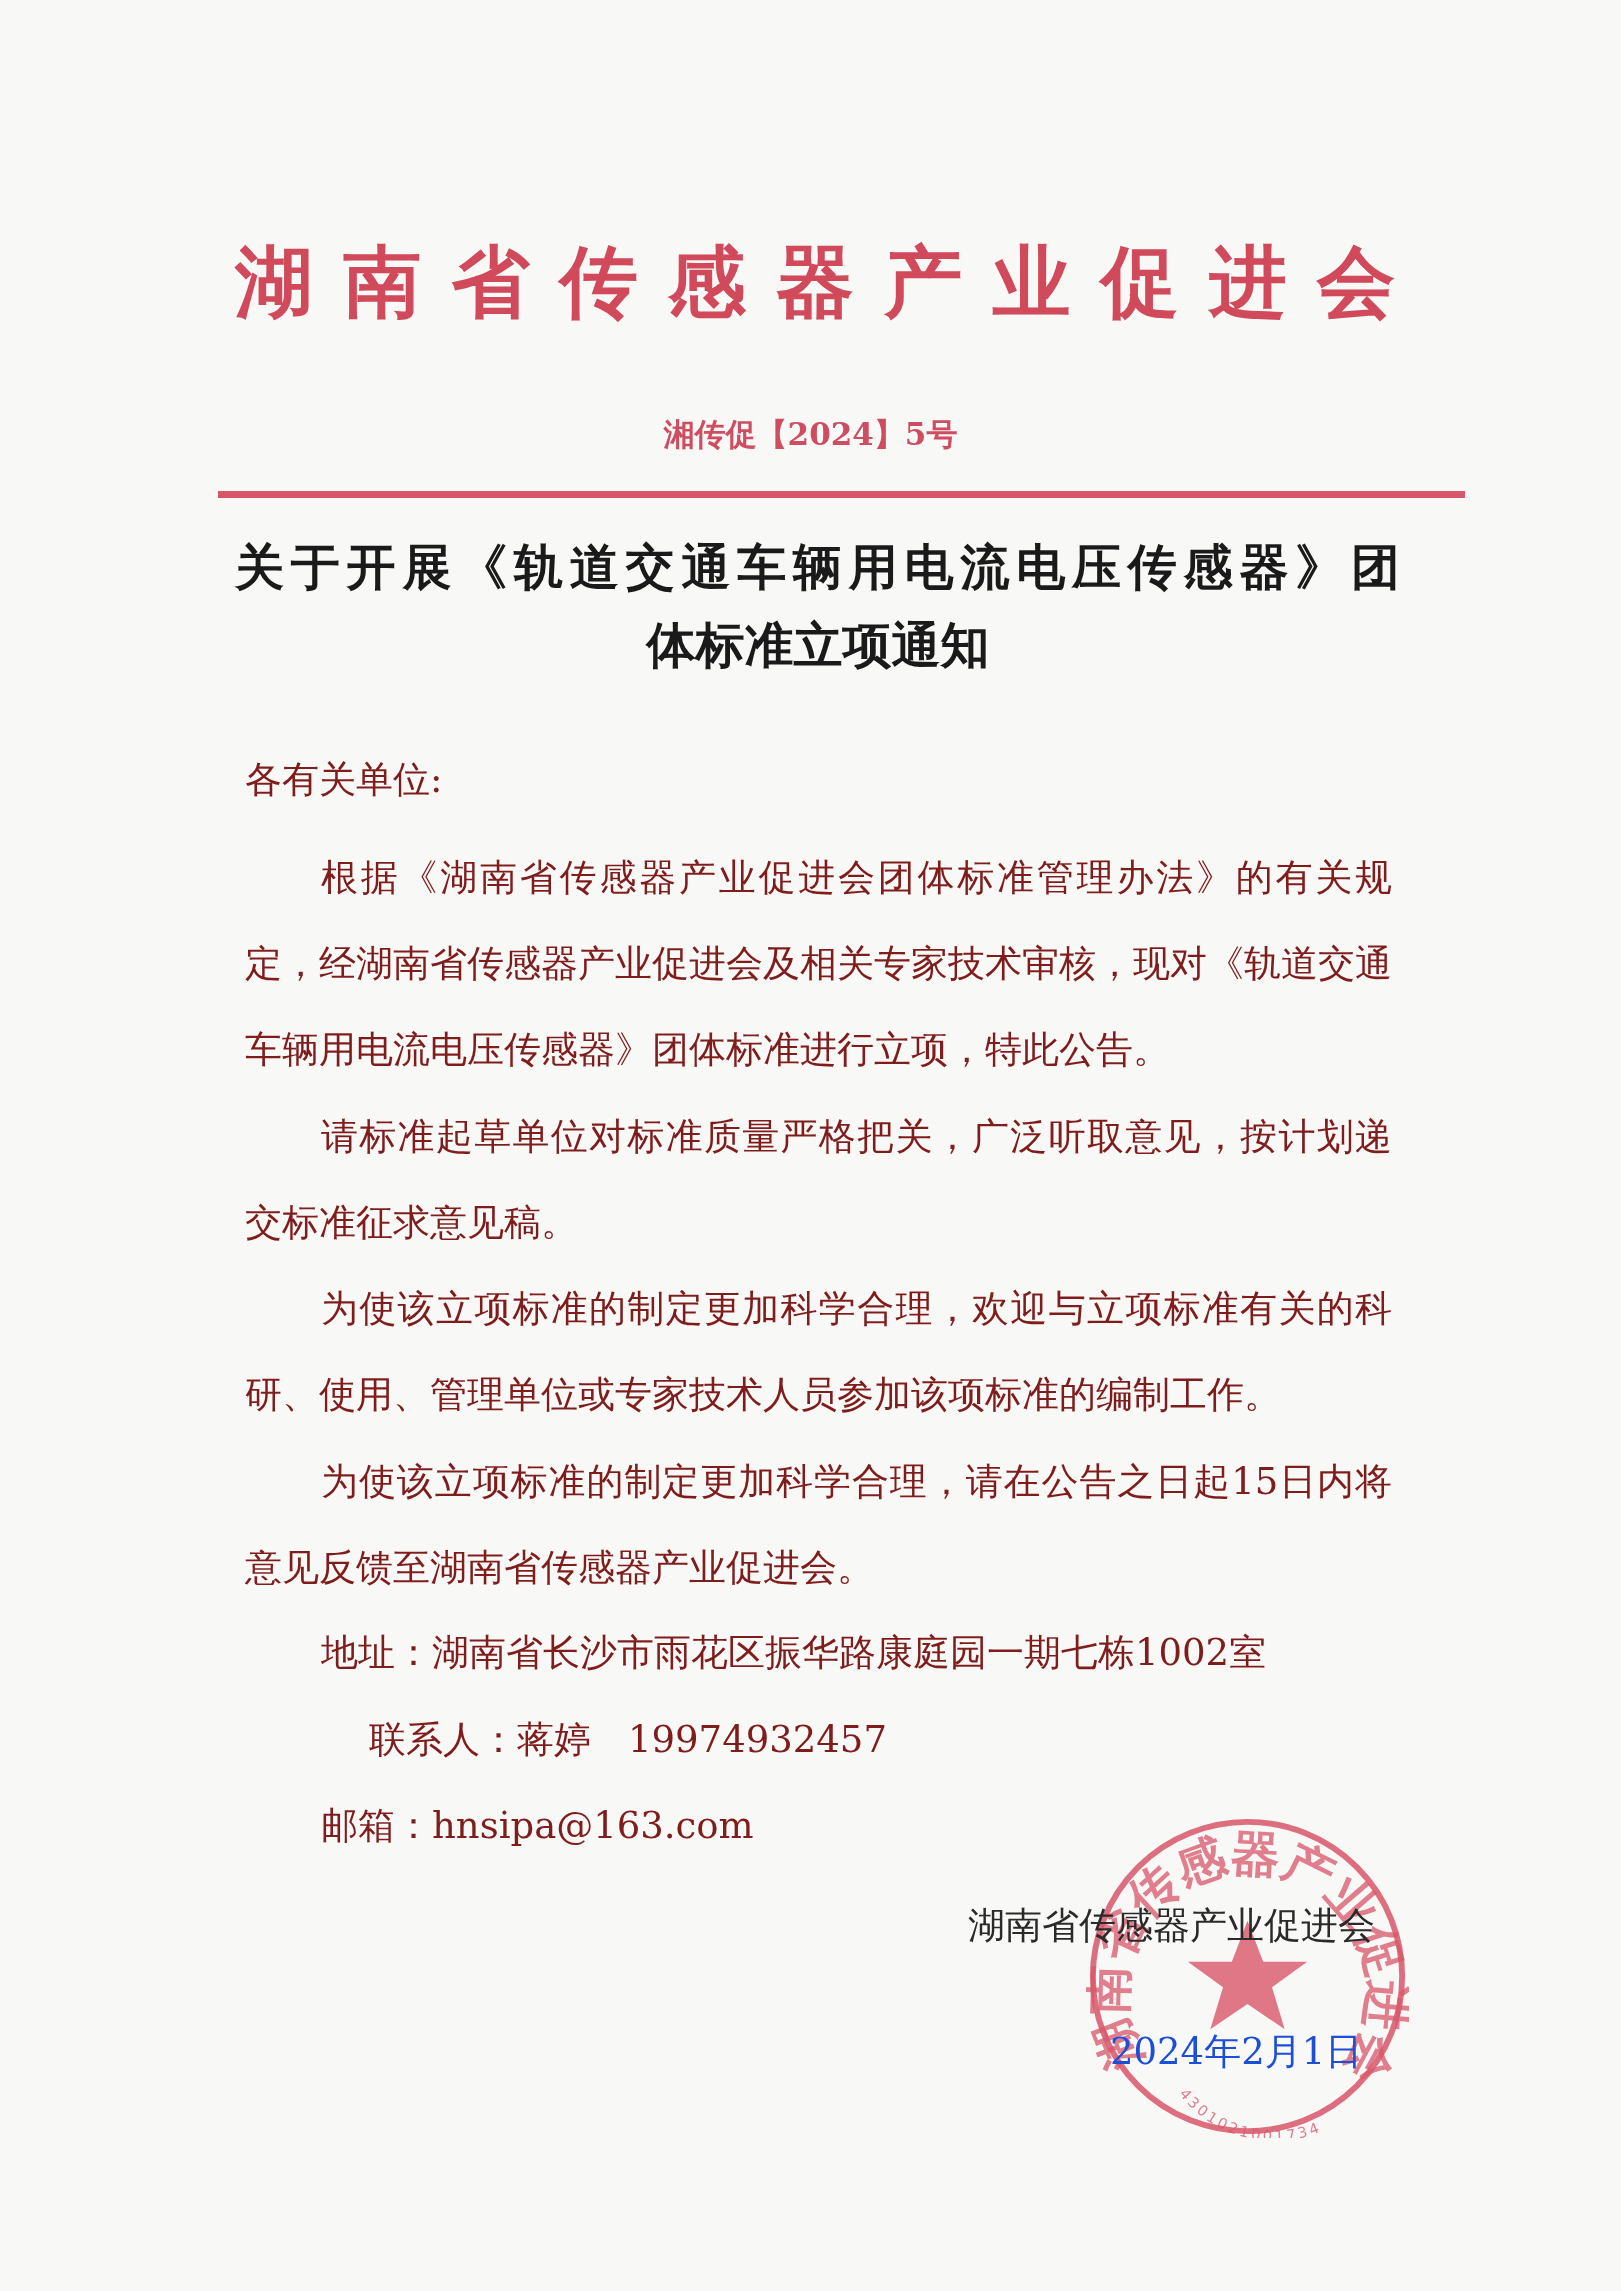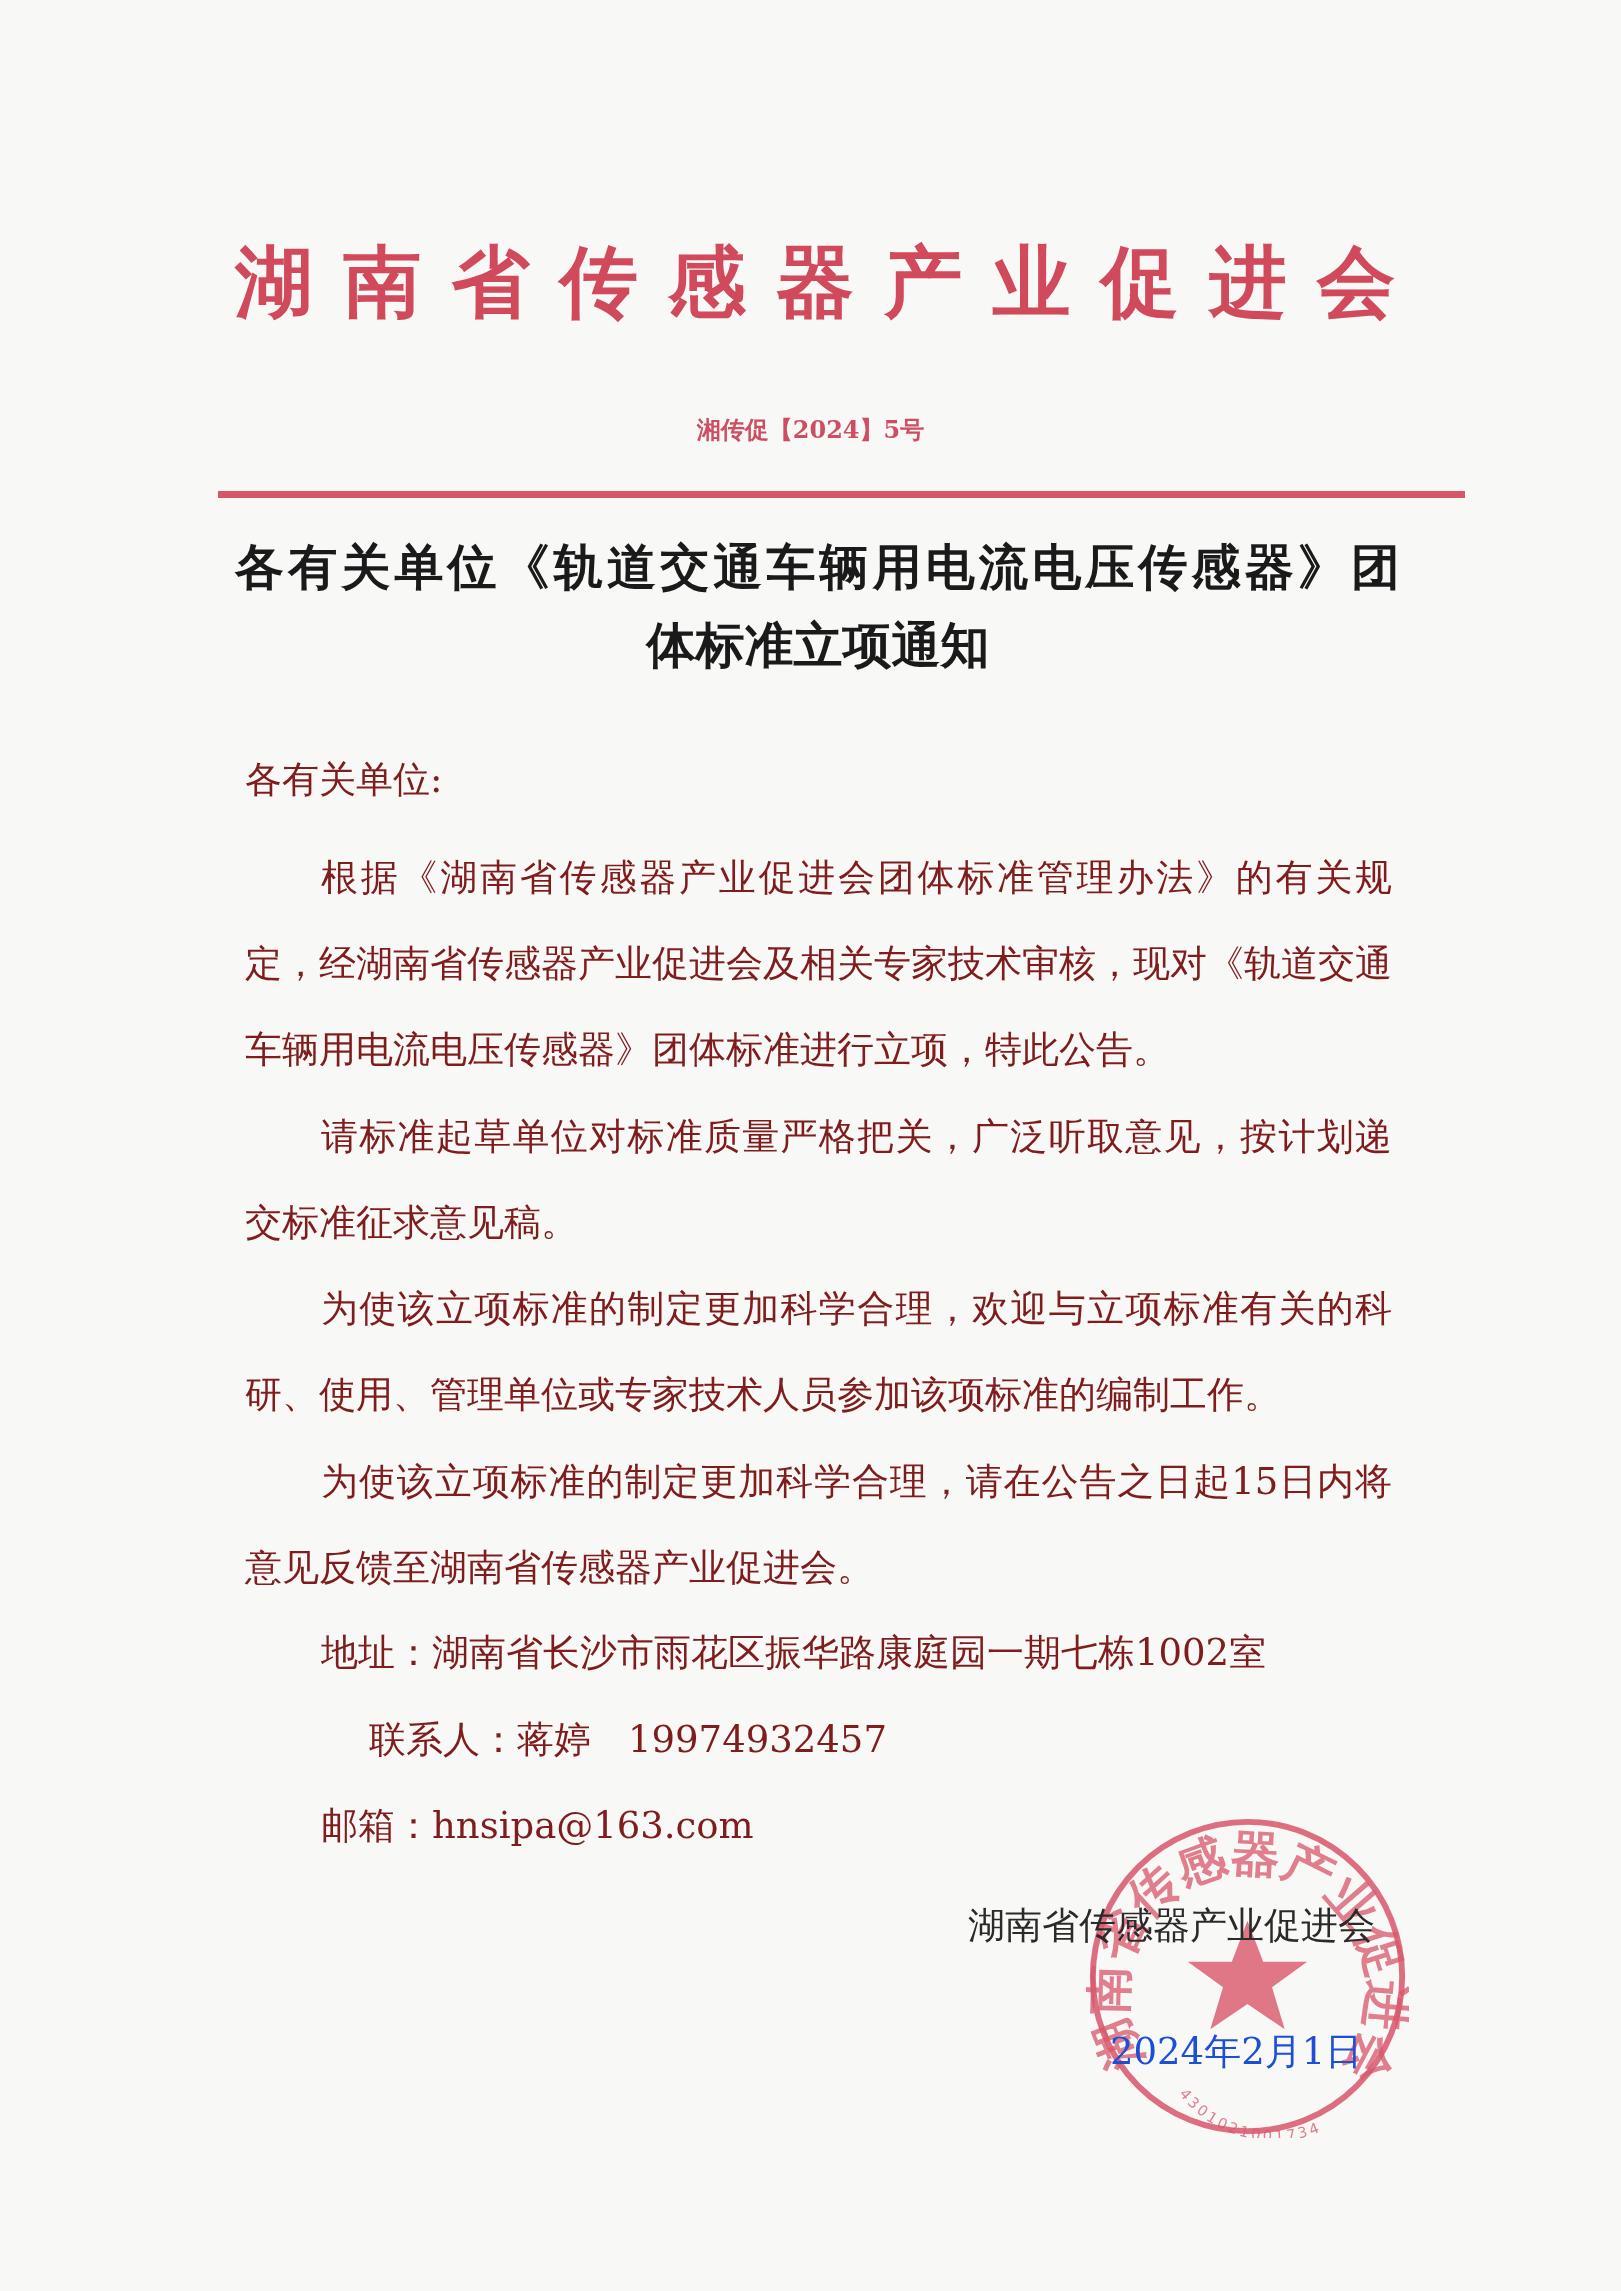--- a/index.html
+++ b/index.html
@@ -15,21 +15,21 @@
       position: absolute; left: 235px; top: 233px; width: 1166px;
       text-align: justify; text-align-last: justify;
       font-family: "DejaVu Sans", sans-serif;
       font-weight: bold; font-size: 78px; line-height: 98px;
       color: #d04a5c; letter-spacing: 5.9px;
     }
     .doc-number {
       position: absolute; left: 0; width: 1621px; top: 414px;
       text-align: center;
       font-family: "DejaVu Serif", serif;
-      font-weight: bold; font-size: 24px; color: #cf4d60;
+      font-weight: bold; font-size: 31px; color: #cf4d60;
     }
     .red-rule {
       position: absolute; left: 218px; top: 491px; width: 1247px; height: 6.9px;
       background: #d8566a;
     }
     .doc-title {
       position: absolute; left: 235px; top: 529px; width: 1166px;
       font-family: "DejaVu Sans", sans-serif;
       font-weight: bold; font-size: 49px; line-height: 78px;
       color: #1a1a1a; text-align: center;
@@ -65,21 +65,21 @@
     }
   </style>
 </head>
 <body>
 
 <div class="org-header">湖南省传感器产业促进会</div>
 <div class="doc-number">湘传促【2024】5号</div>
 <div class="red-rule"></div>
 
 <div class="doc-title">
-  <span class="l1">各有关单位《轨道交通车辆用电流电压传感器》团</span>
+  <span class="l1">关于开展《轨道交通车辆用电流电压传感器》团</span>
   <span class="l2">体标准立项通知</span>
 </div>
 
 <div class="body-text salutation">各有关单位:</div>
 <div class="body-text para p1">根据《湖南省传感器产业促进会团体标准管理办法》的有关规定，经湖南省传感器产业促进会及相关专家技术审核，现对《轨道交通车辆用电流电压传感器》团体标准进行立项，特此公告。</div>
 <div class="body-text para p2">请标准起草单位对标准质量严格把关，广泛听取意见，按计划递交标准征求意见稿。</div>
 <div class="body-text para p3">为使该立项标准的制定更加科学合理，欢迎与立项标准有关的科研、使用、管理单位或专家技术人员参加该项标准的编制工作。</div>
 <div class="body-text para p4">为使该立项标准的制定更加科学合理，请在公告之日起15日内将意见反馈至湖南省传感器产业促进会。</div>
 
 <div class="body-text contact c1">地址：湖南省长沙市雨花区振华路康庭园一期七栋1002室</div>

